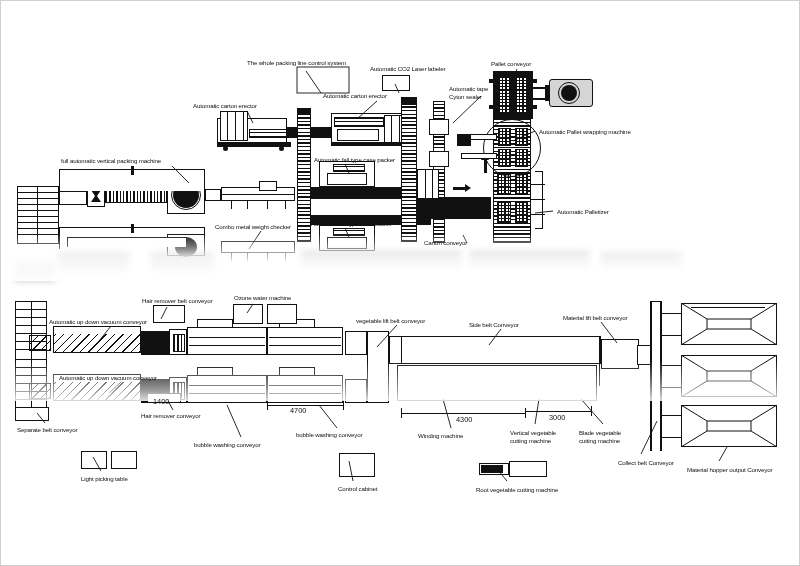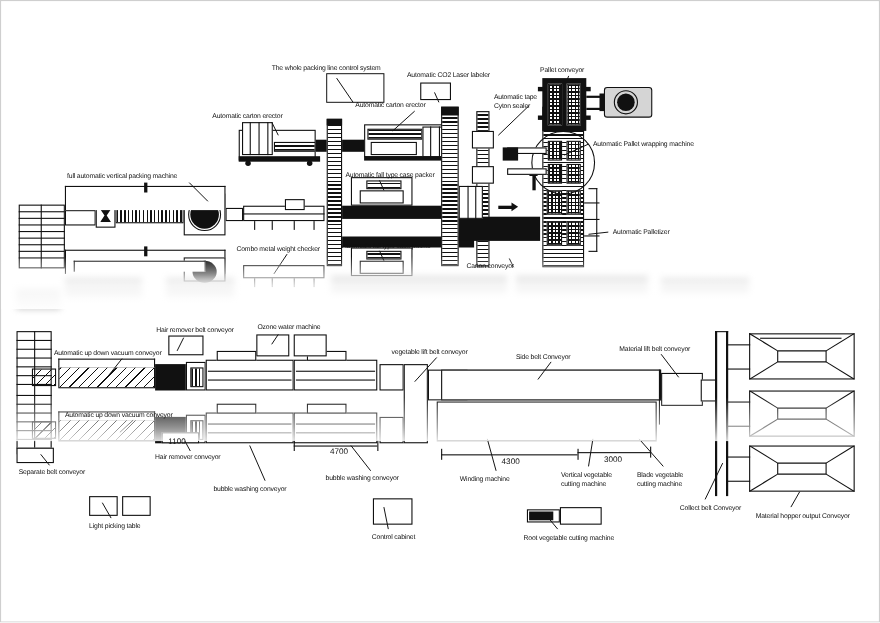--- a/index.html
+++ b/index.html
@@ -439,19 +439,19 @@
       <div class="lbl" style="left: 578px; top: 428px;">Blade vegetable
 cutting machine</div>
       <div class="lbl" style="left: 617px; top: 458px;">Collect belt Conveyor</div>
       <div class="lbl" style="left: 686px; top: 465px;">Material hopper output Conveyor</div>
       <div class="lbl" style="left: 16px; top: 425px;">Separate belt conveyor</div>
       <div class="lbl" style="left: 80px; top: 474px;">Light picking table</div>
       <div class="lbl" style="left: 337px; top: 484px;">Control cabinet</div>
       <div class="lbl" style="left: 475px; top: 485px;">Root vegetable cutting machine</div>
     </div>
   <div id="dim-labels">
-      <div class="dim" style="left: 299px; top: 405px;">4700</div>
+      <div class="dim" style="left: 289px; top: 405px;">4700</div>
       <div class="dim" style="left: 455px; top: 414px;">4300</div>
       <div class="dim" style="left: 548px; top: 412px;">3000</div>
-      <div class="dim" style="left: 152px; top: 396px;">1100</div>
+      <div class="dim" style="left: 152px; top: 396px;">1400</div>
     </div>
 
 </div>
 
 </body></html>

